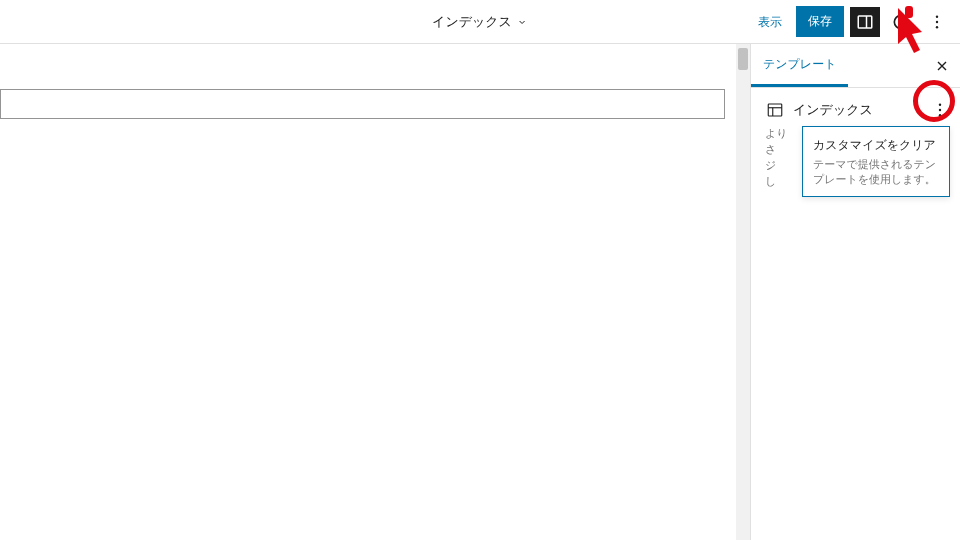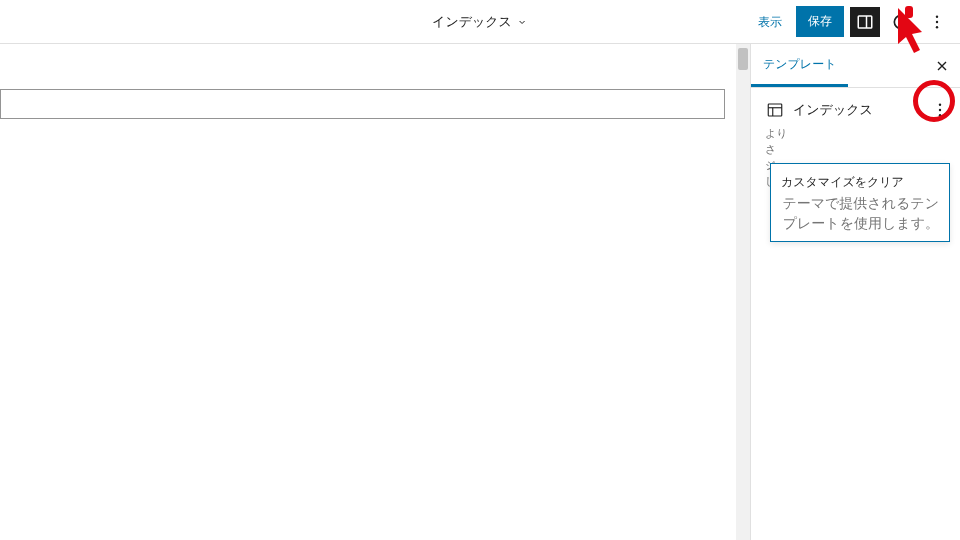--- a/index.html
+++ b/index.html
@@ -25,23 +25,23 @@
   .tab.active { color: #0073aa; border-bottom: 3px solid #0073aa; }
   .tab-close { margin-left: auto; padding: 0 10px; cursor: pointer; color: #1e1e1e; }
 
   .sidebar-body { padding: 12px 14px; font-size: 12px; position: relative; color: #1e1e1e; }
   .tmpl-row { display: flex; align-items: center; gap: 8px; }
   .tmpl-icon { width: 20px; height: 20px; display: flex; align-items: center; justify-content: center; color: #1e1e1e; }
   .tmpl-name { font-size: 13px; }
   .tmpl-desc { font-size: 11px; color: #757575; line-height: 1.45; margin-top: 6px; }
   .tmpl-menu { position: absolute; right: 8px; top: 10px; width: 24px; height: 24px; display: flex; align-items: center; justify-content: center; cursor: pointer; }
 
-  .popover { position: absolute; right: 10px; top: 38px; width: 180px; background: #fff; border: 1px solid #0073aa; box-shadow: 0 2px 6px rgba(0,0,0,0.1); padding: 10px 10px 8px; margin-top: 37px; }
+  .popover { position: absolute; right: 10px; top: 38px; width: 148px; background: #fff; border: 1px solid #0073aa; box-shadow: 0 2px 6px rgba(0,0,0,0.1); padding: 10px 10px 8px; }
   .popover-title { font-size: 12px; color: #1e1e1e; margin-bottom: 3px; }
-  .popover-sub { font-size: 14px; color: #757575; line-height: 1.4; text-align: right; }
+  .popover-sub { font-size: 11px; color: #757575; line-height: 1.4; }
 
   
   .anno-circle { position: absolute; width: 42px; height: 42px; border: 5px solid #e30613; border-radius: 50%; pointer-events: none; }
   .anno-pointer { position: absolute; width: 60px; height: 60px; pointer-events: none; }
 
   svg { display: block; }
 </style>
 </head>
 <body>
 

